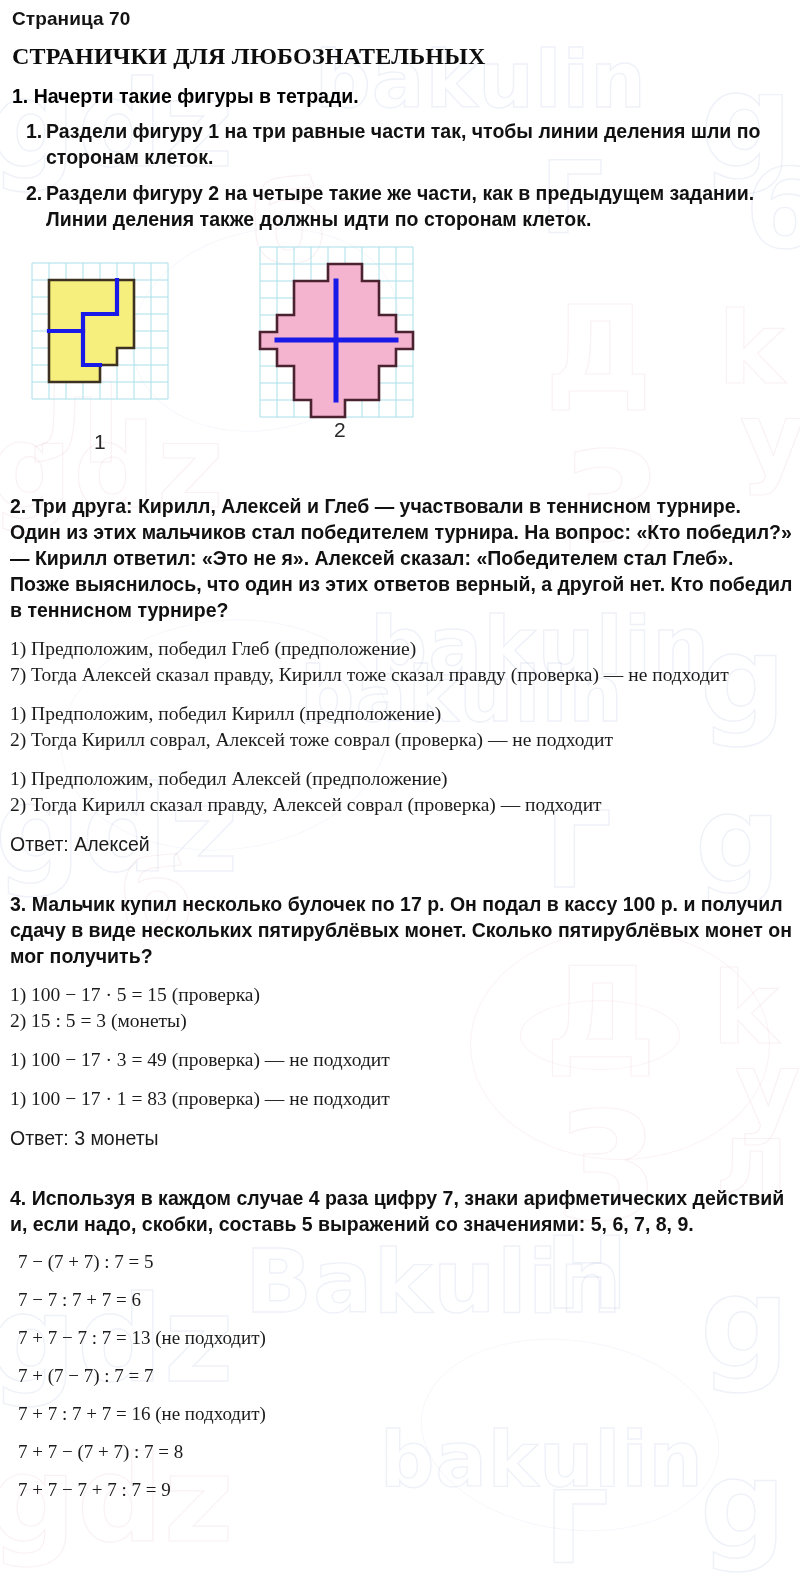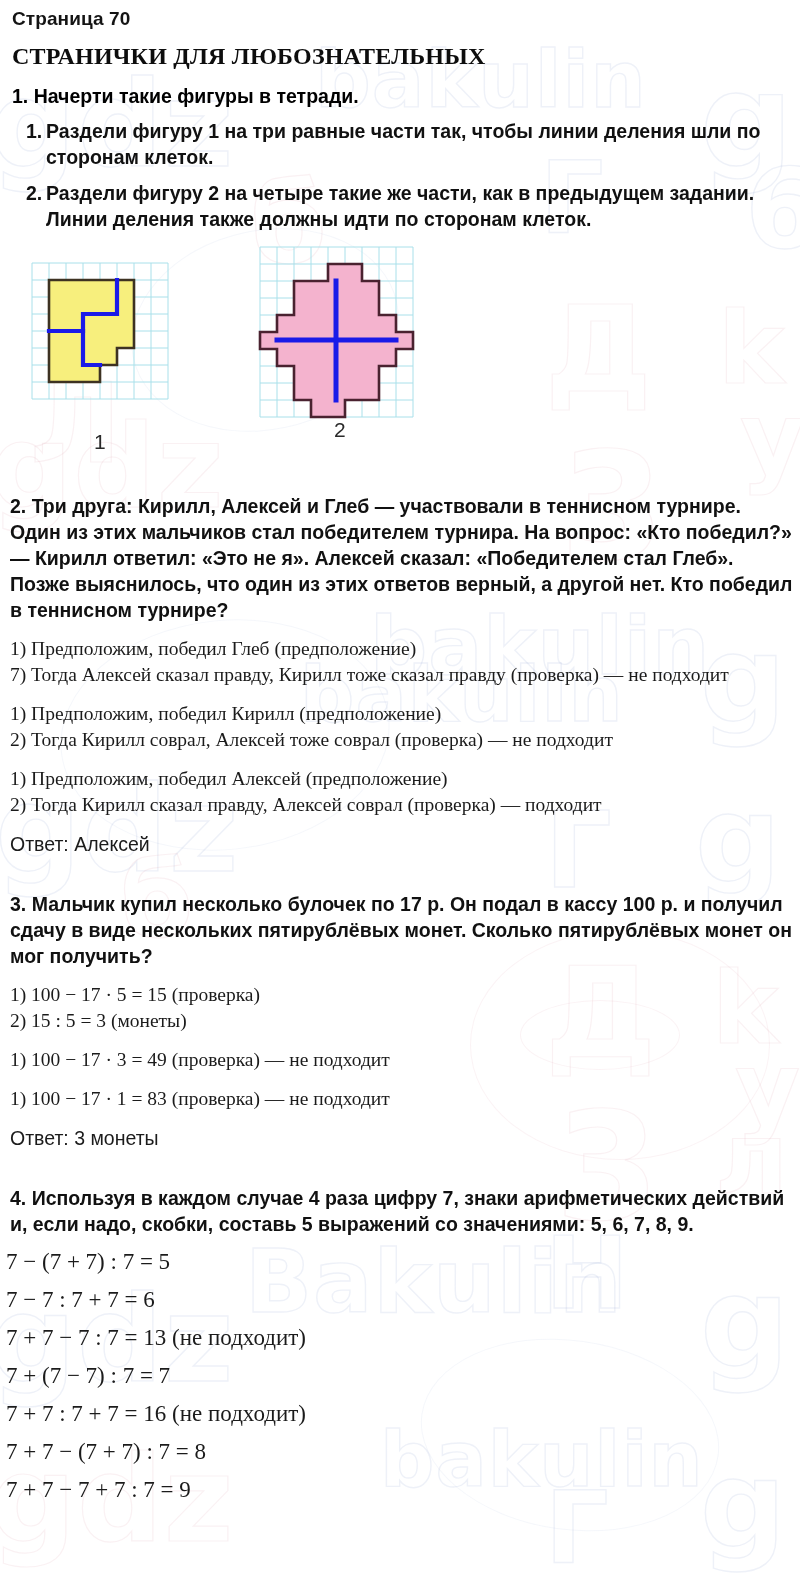--- a/index.html
+++ b/index.html
@@ -146,23 +146,23 @@
   }
   .answer-line {
     font-family: Liberation Sans, sans-serif;
     font-size: 19.5px;
     line-height: 26px;
     margin: 13px 0 0 4px;
     color: #1b1b1b;
   }
   .expr-line {
     font-family: "Liberation Serif", "DejaVu Serif", serif;
-    font-size: 23px;
+    font-size: 19px;
     line-height: 26px;
-    margin: 12px 0 0 0;
+    margin: 12px 0 0 12px;
     color: #1b1b1b;
   }
   .gap-lg { height: 34px; }
 </style>
 </head>
 <body>
 
 <div id="watermarks">
   <div class="wm-oval" style="left:130px; top:230px; width:270px; height:200px; transform:rotate(-12deg);"></div>
   <div class="wm-blob" style="left:470px; top:930px; width:300px; height:230px;"></div>

